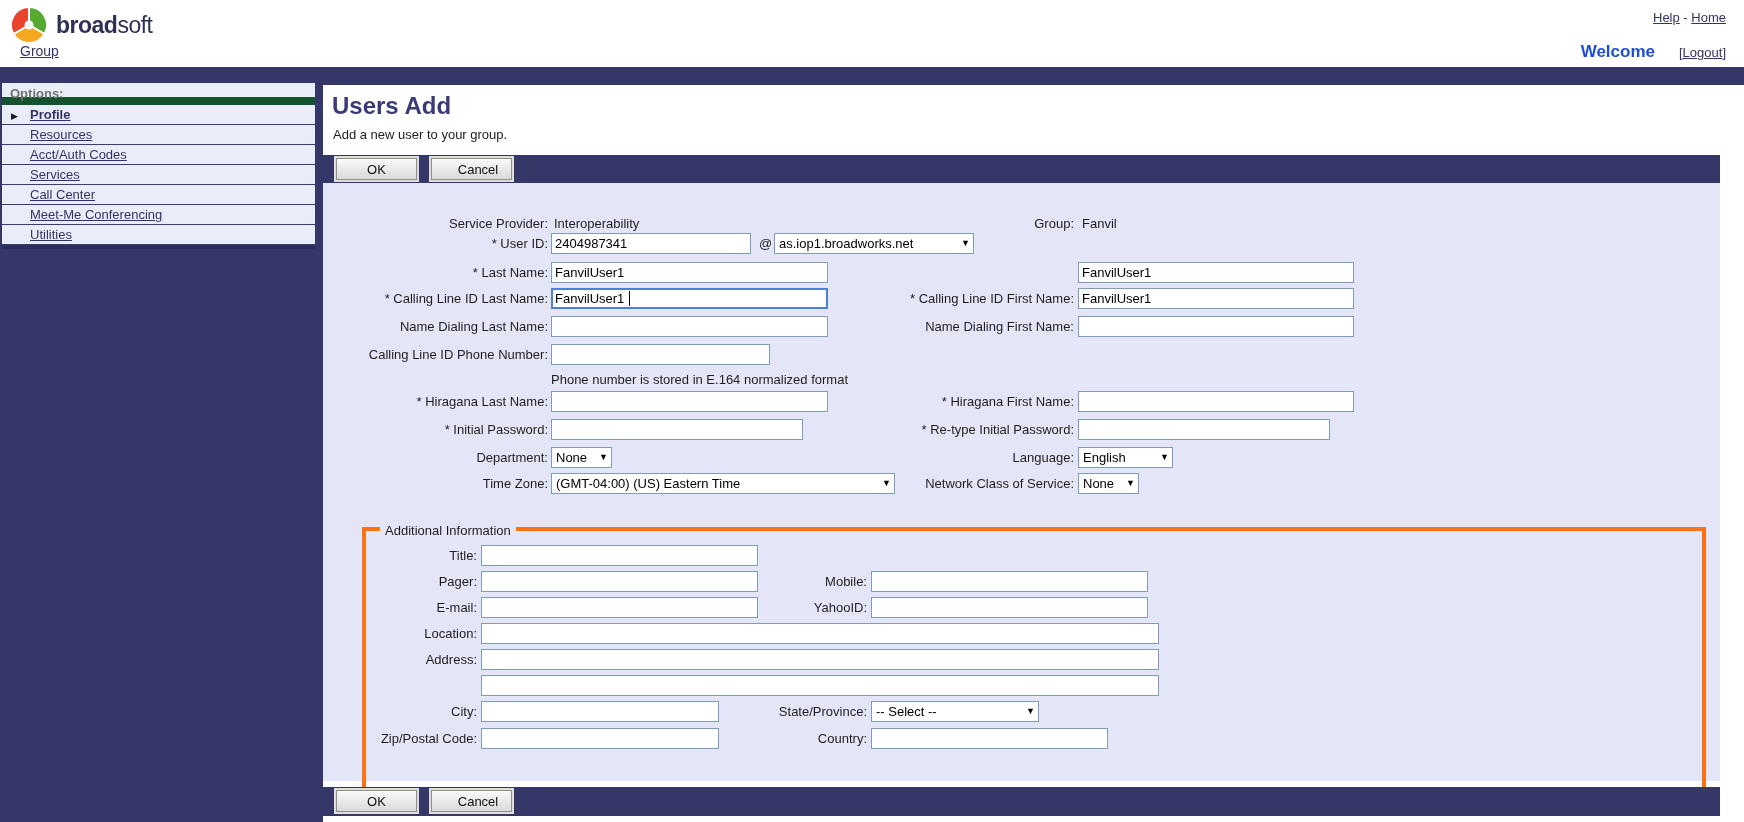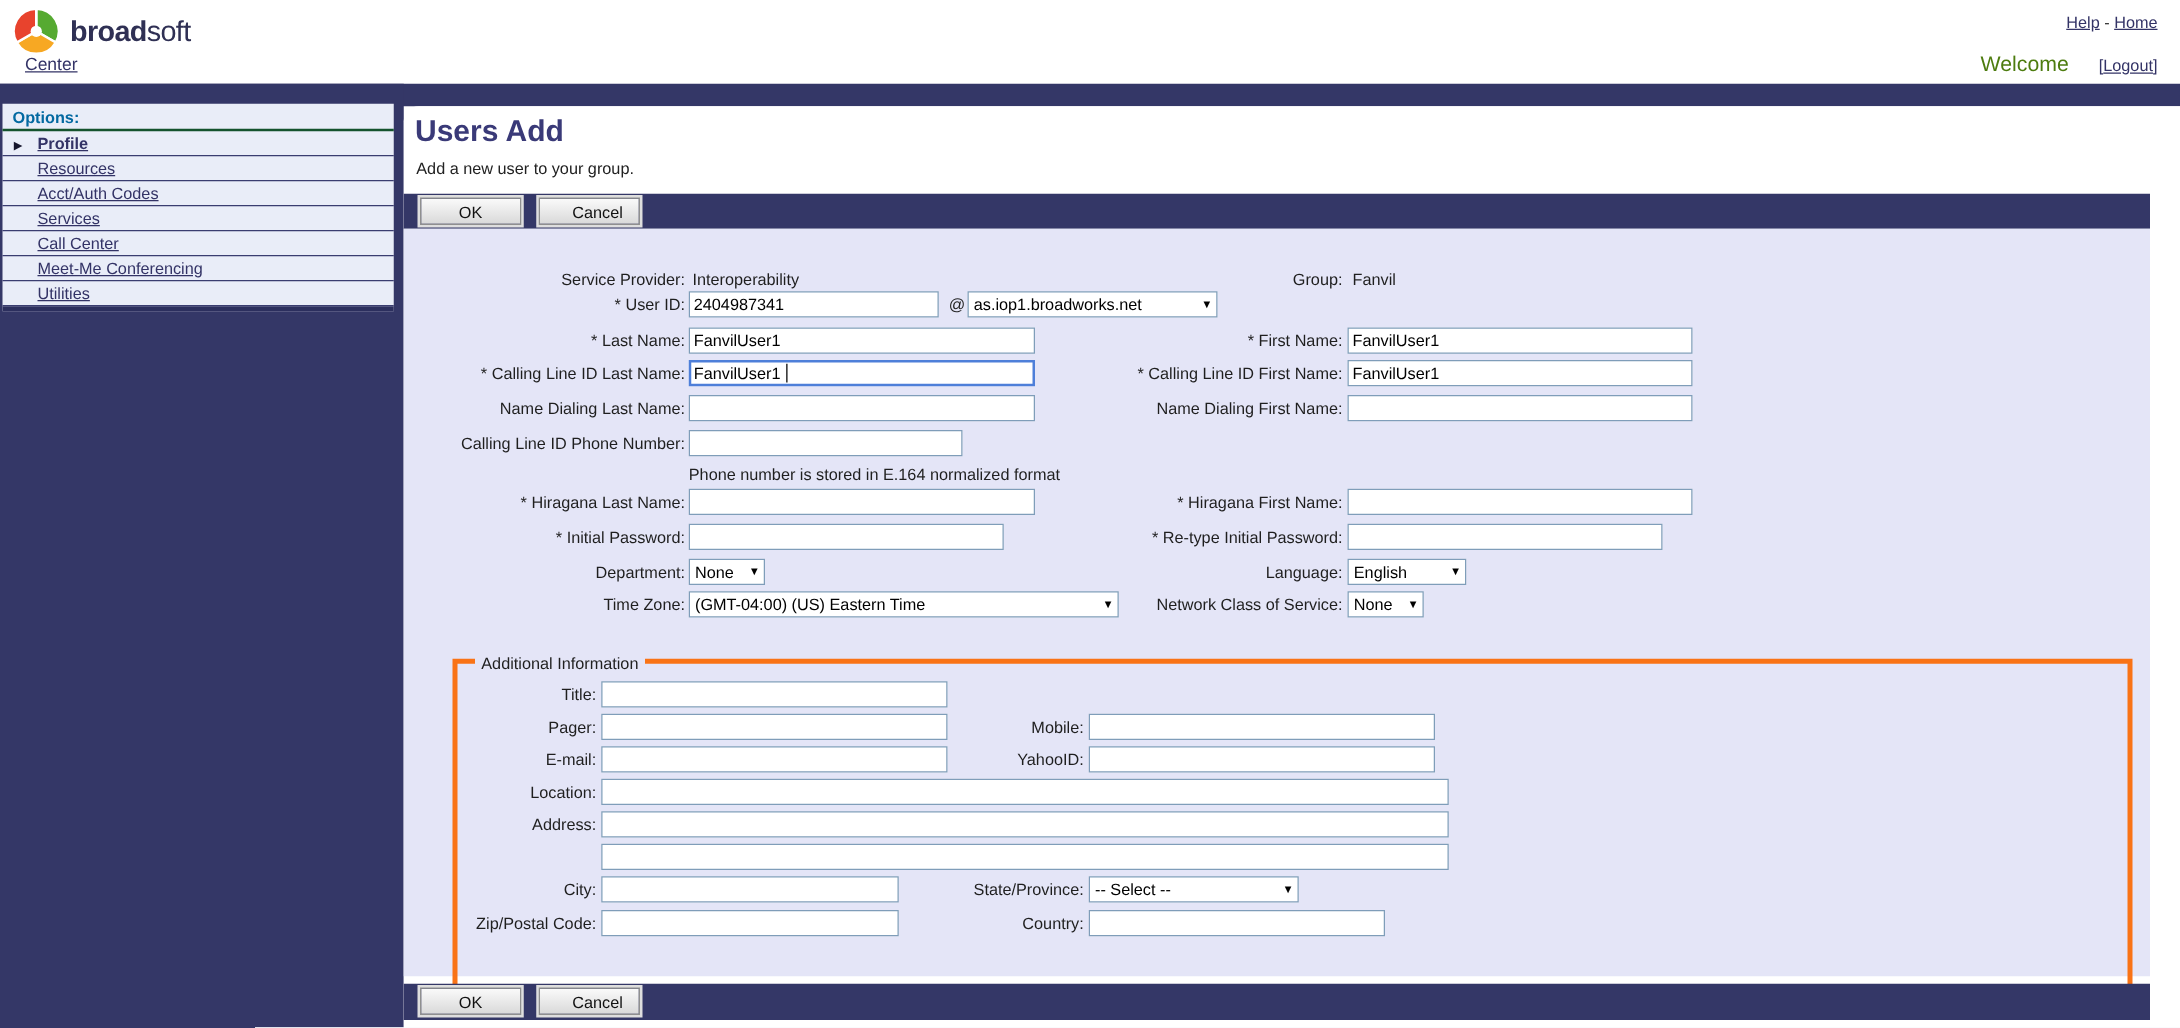--- a/index.html
+++ b/index.html
@@ -9,30 +9,30 @@
 
   
   .header { position:absolute; left:0; top:0; width:1744px; height:67px; background:#fff; }
   .logo { position:absolute; left:10px; top:4px; display:flex; align-items:center; }
   .logo-text { font-size:23px; letter-spacing:-0.5px; color:#2f3054; margin-left:8px; }
   .logo-bold { font-weight:700; }
   .hdr-links { position:absolute; right:18px; top:10px; font-size:13px; color:#333; }
   a.lnk { color:#333366; text-decoration:underline; cursor:pointer; }
   .group-link { position:absolute; left:20px; top:43px; font-size:14px; }
   .welcome-box { position:absolute; right:18px; top:42px; }
-  .welcome { font-size:17px; font-weight:400; color:#4d7c0f; margin-right:24px; }
+  .welcome { font-size:17px; font-weight:700; color:#1d4ed8; margin-right:24px; }
   .logout-wrap { font-size:13px; color:#333366; }
 
   
   .navy-band { position:absolute; left:0; top:67px; width:1744px; height:18px; background:#343767; }
   .left-col  { position:absolute; left:0; top:67px; width:323px; height:755px; background:#343767; }
 
   
   .sidebar { position:absolute; left:2px; top:83px; width:313px; background:#e9edf8; border-bottom:4px solid #2c2f5e; }
-  .sb-title { height:22px; line-height:22px; padding-left:8px; font-weight:700; color:#0369a1; border-bottom:2px solid #14532d; }
+  .sb-title { height:22px; line-height:22px; padding-left:8px; font-weight:700; color:#737373; border-bottom:8px solid #14532d; }
   .sb-item { position:relative; height:20px; line-height:20px; padding-left:28px; border-bottom:1px solid #3a3d70; color:#333366; cursor:pointer; }
   .sb-item span.txt { text-decoration:underline; }
   .sb-item.active span.txt { font-weight:700; }
   .sb-arrow { position:absolute; left:9px; top:1px; font-size:9px; color:#15152c; text-decoration:none; }
 
   
   .main { position:absolute; left:323px; top:85px; width:1421px; height:737px; background:#fff; border-top-left-radius:12px; }
   .page-title { position:absolute; left:9px; top:7px; font-size:24px; font-weight:700; color:#3a3a78; }
   .page-sub { position:absolute; left:10px; top:42px; font-size:13px; color:#222; }
   .actionbar { position:absolute; left:0; width:1397px; height:28px; background:#343767; }
@@ -75,21 +75,21 @@
           </g>
           <circle cx="19" cy="21" r="4.5" fill="#ffffff"></circle>
         </svg>
       </span>
       <span class="logo-text"><span class="logo-bold">broad</span><span>soft</span></span>
     </div>
     <div class="hdr-links">
       <a class="lnk">Help</a><span> - </span><a class="lnk">Home</a>
     </div>
     <div class="group-link">
-      <a class="lnk">Center</a>
+      <a class="lnk">Group</a>
     </div>
     <div class="welcome-box">
       <span class="welcome">Welcome</span><span class="logout-wrap"><span>[</span><a class="lnk">Logout</a><span>]</span></span>
     </div>
   </div>
 
   <div class="navy-band"></div>
   <div class="left-col"></div>
 
   <div class="sidebar">
@@ -124,21 +124,20 @@
       <div class="row" style="top:50px;left:0;width:1397px;">
         <span class="lbl" style="left:0;width:225px;">* User ID:</span>
         <input class="inp" style="left: 228px; width: 200px;" value="2404987341">
         <span class="val" style="left:436px;">@</span>
         <div class="sel" style="left:451px;width:200px;"><span>as.iop1.broadworks.net</span><span class="arr">▼</span></div>
       </div>
 
       <div class="row" style="top:79px;left:0;width:1397px;">
         <span class="lbl" style="left:0;width:225px;">* Last Name:</span>
         <input class="inp" style="left: 228px; width: 277px;" value="FanvilUser1">
-        <span class="lbl" style="left:490px;width:261px;">* First Name:</span>
         <input class="inp" style="left: 755px; width: 276px;" value="FanvilUser1">
       </div>
 
       <div class="row" style="top:105px;left:0;width:1397px;">
         <span class="lbl" style="left:0;width:225px;">* Calling Line ID Last Name:</span>
         <input class="inp focused" style="left: 228px; width: 277px;" value="FanvilUser1">
         <span class="lbl" style="left:490px;width:261px;">* Calling Line ID First Name:</span>
         <input class="inp" style="left: 755px; width: 276px;" value="FanvilUser1">
       </div>
       <div class="caret" style="left:306px;top:108px;"></div>

